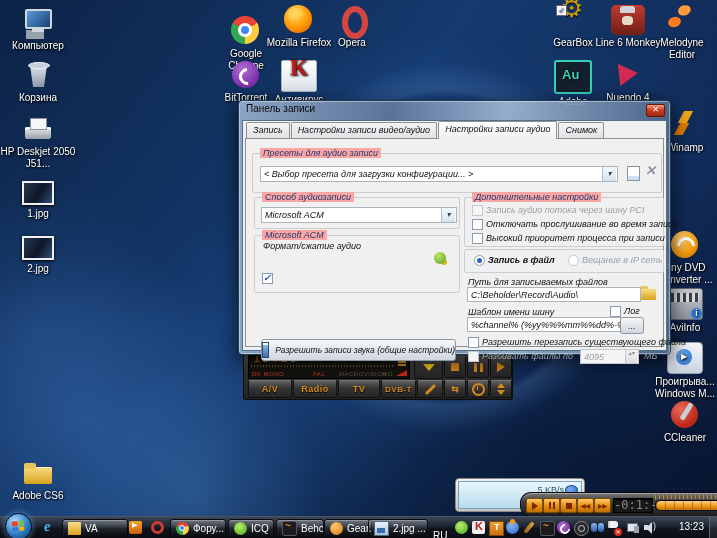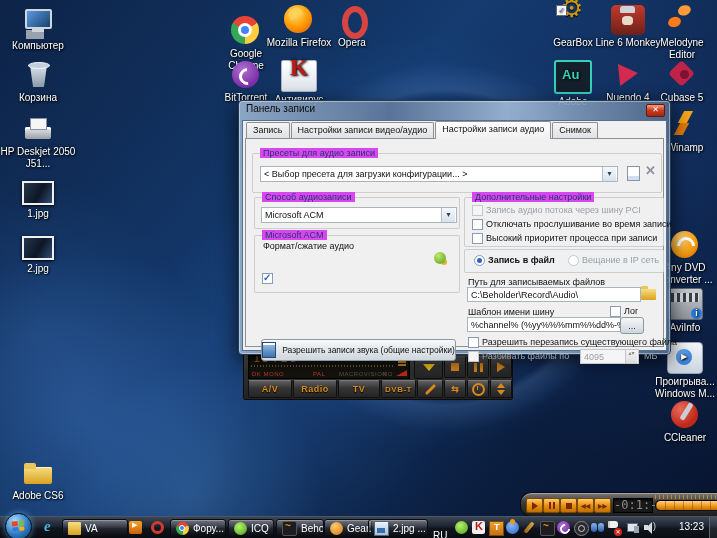--- a/index.html
+++ b/index.html
@@ -61,28 +61,28 @@
   .a-wmp::after{content:"▶";left:8px;top:6px;width:16px;height:16px;background:radial-gradient(circle at 35% 30%,#6ab0f0,#2a6ad0);border-radius:50%;color:#fff;font-size:8px;line-height:16px;text-align:center;}
   .a-cc::before{left:3px;top:1px;width:27px;height:27px;border-radius:50%;background:radial-gradient(circle at 35% 30%,#e86a5a,#c0281a 65%);}
   .a-cc::after{left:16px;top:2px;width:5px;height:19px;background:#c9ccd0;transform:rotate(32deg);border-radius:2px;}
   
   .win{position:absolute;left:238px;top:100px;width:431px;height:253px;z-index:10;border-radius:4px;
     background:linear-gradient(90deg,rgba(150,175,205,.92),rgba(95,120,155,.92) 35%,rgba(160,185,215,.9) 62%,rgba(80,105,140,.92));
     border:1px solid #1e3a52;box-shadow:0 6px 20px rgba(0,0,0,.7),inset 0 0 0 1px rgba(255,255,255,.4);}
   .titlebar{height:16px;font-size:10px;color:#0a0a0a;padding:2px 0 0 7px;position:relative;}
   .closebtn{position:absolute;right:5px;top:3px;width:17px;height:11px;border-radius:2px;border:1px solid #6e140a;
     background:linear-gradient(#f0a080,#c73a20 50%,#a02a12);color:#fff;font-size:8px;line-height:9px;text-align:center;cursor:pointer;}
-  .client{position:absolute;left:3px;right:3px;top:19px;bottom:3px;background:#f0f0f0;border:1px solid #54718c;font-size:9px;color:#111;}
+  .client{position:absolute;left:3px;right:3px;top:19px;bottom:3px;background:#f0f0f0;border:1px solid #54718c;font-size:9px;color:#111;font-style:italic;}
   .tabs{position:absolute;left:3px;top:1px;height:16px;z-index:2;}
   .tab{display:inline-block;padding:2px 6px 2px;border:1px solid #8e8f8f;border-bottom:none;border-radius:2px 2px 0 0;
     background:linear-gradient(#f4f4f4,#dfe2e6);margin-right:1px;height:11px;cursor:pointer;}
   .tab.active{background:linear-gradient(#ffffff,#f0f0f0);position:relative;top:-1px;height:13px;font-weight:normal;}
   .tabpanel{position:absolute;left:2px;right:2px;top:17px;bottom:3px;border:1px solid #8e8f8f;background:#f0f0f0;}
   .gb{position:absolute;border:1px solid #cdcdcd;border-radius:2px;}
-  .gb>.cap{position:absolute;top:-6px;left:7px;background:#d946ef;padding:0 3px;color:#1c3a6e;}
+  .gb>.cap{position:absolute;top:-6px;left:7px;background:#fca5a5;padding:0 3px;color:#1c3a6e;}
   .lab{position:absolute;white-space:nowrap;}
   .lab.dis{color:#9aa0a6;}
   .tf{position:absolute;background:#fff;border:1px solid #a9b4be;padding:0 3px;white-space:nowrap;overflow:hidden;display:flex;align-items:center;}
   .combo::after{content:"▾";position:absolute;right:1px;top:0;bottom:0;width:13px;background:linear-gradient(#f4f8fc,#d8e2ee);border-left:1px solid #b4bec8;color:#345;text-align:center;line-height:14px;font-size:8px;}
   .cbx{position:absolute;width:9px;height:9px;background:#fff;border:1px solid #8a9cb2;}
   .cbx.checked::after{content:"✓";position:absolute;left:0px;top:-2px;color:#2a62c8;font-size:10px;font-weight:bold;}
   .cbx.dis{border-color:#c3c8ce;background:#f5f5f5;}
   .rad{position:absolute;width:9px;height:9px;border-radius:50%;background:#fff;border:1px solid #8a9cb2;}
   .rad.sel::after{content:"";position:absolute;left:2px;top:2px;width:5px;height:5px;border-radius:50%;background:#2a62c8;}
   .rad.dis{border-color:#c3c8ce;}
@@ -254,24 +254,20 @@
     <div>Melodyne Editor</div>
   </div>
   <div class="dcell" style="left:539px;top:60px;width:68px">
     <div class="art a-au"></div>
     <div>Adobe</div>
   </div>
   <div class="dcell" style="left:594px;top:60px;width:68px">
     <div class="art a-nu"></div>
     <div>Nuendo 4</div>
   </div>
-  <div class="dcell" style="left:648px;top:60px;width:68px">
-    <div class="art a-cu"></div>
-    <div>Cubase 5</div>
-  </div>
 
   <div class="dcell" style="left:649px;top:110px;width:72px">
     <div class="art a-wa"></div>
     <div>Winamp</div>
   </div>
   <div class="dcell" style="left:649px;top:230px;width:72px">
     <div class="art a-adv"></div>
     <div>Any DVD Converter ...</div>
   </div>
   <div class="dcell" style="left:649px;top:288px;width:72px">
@@ -325,20 +321,26 @@
         <span class="clk10"></span>
       </div>
     <div class="tbt" style="left:246px;top:27px;width:20px;height:16px">
       <span class="updn">
           <i class="u"></i>
           <i class="d"></i>
         </span>
     </div>
   </div>
 
+  <div class="speedlcd">
+    <div class="inner">
+      <span class="spd">5 KB/s</span>
+      <span class="shield"></span>
+    </div>
+  </div>
 
   <div class="pbar">
     <div class="obtn" style="left:5px">
         <span class="tri"></span>
       </div>
     <div class="obtn" style="left:22px">
         <span class="bars"></span>
       </div>
     <div class="obtn" style="left:39px">
         <span class="sqd"></span>

